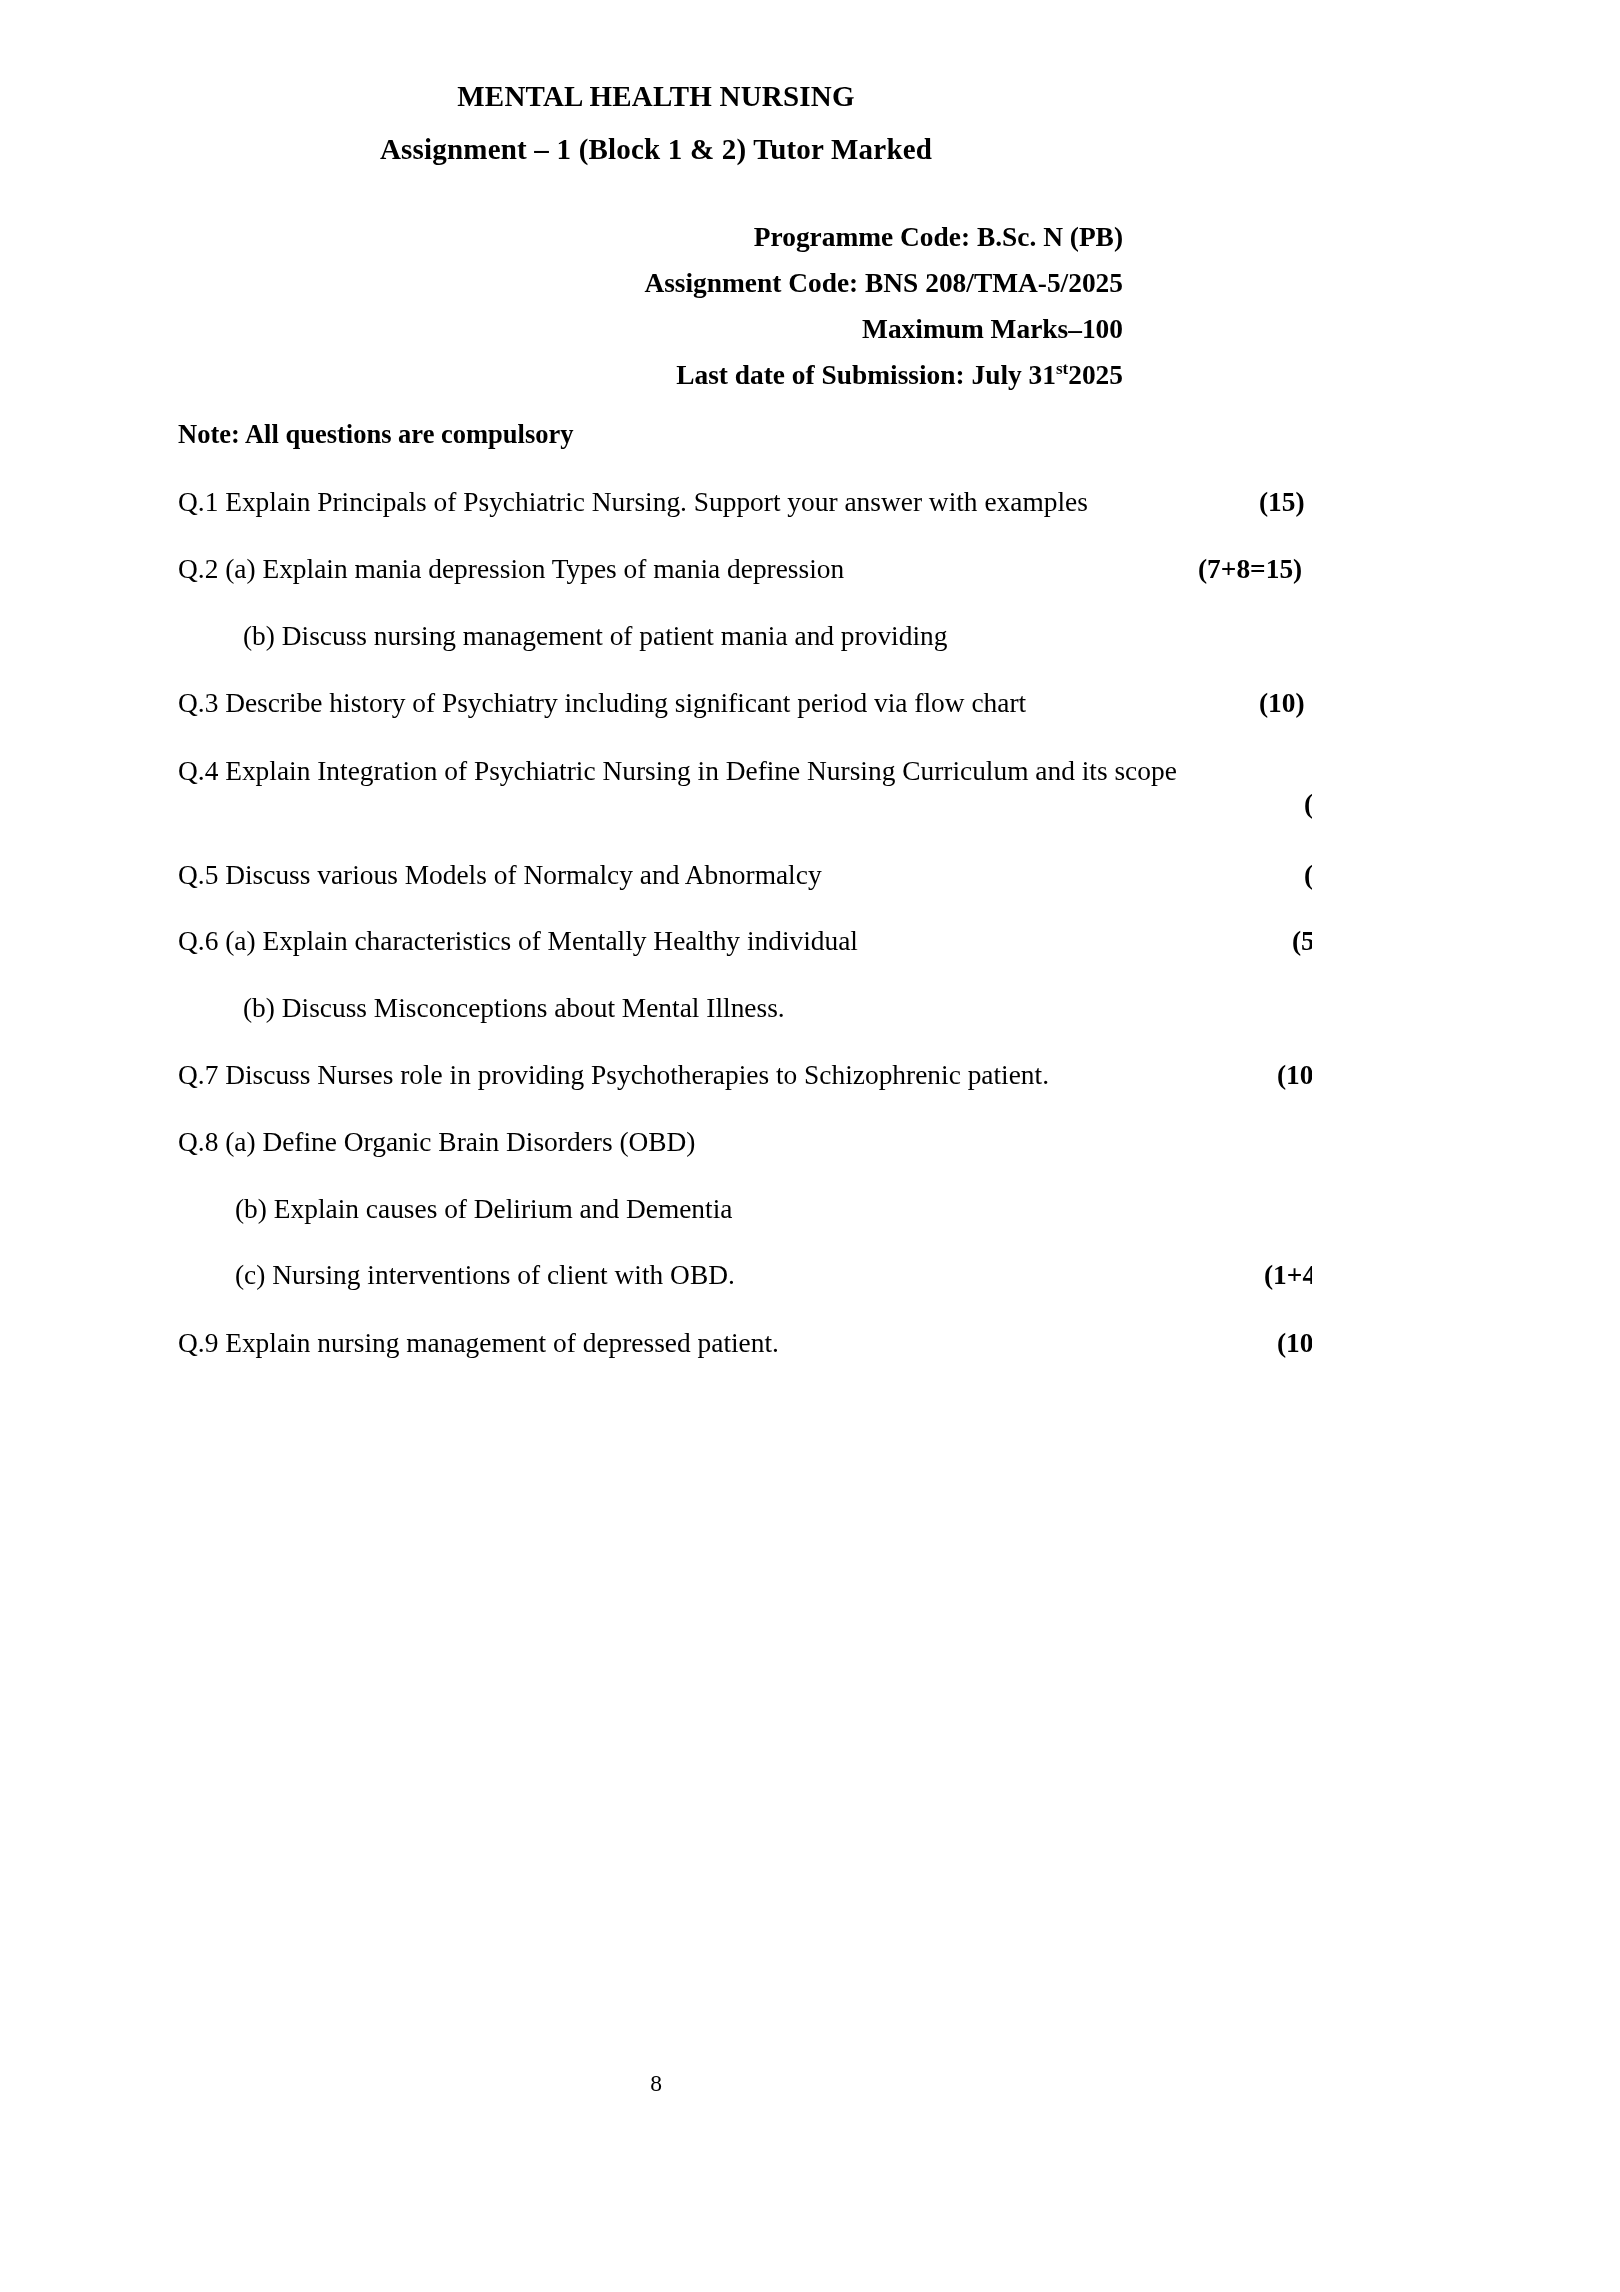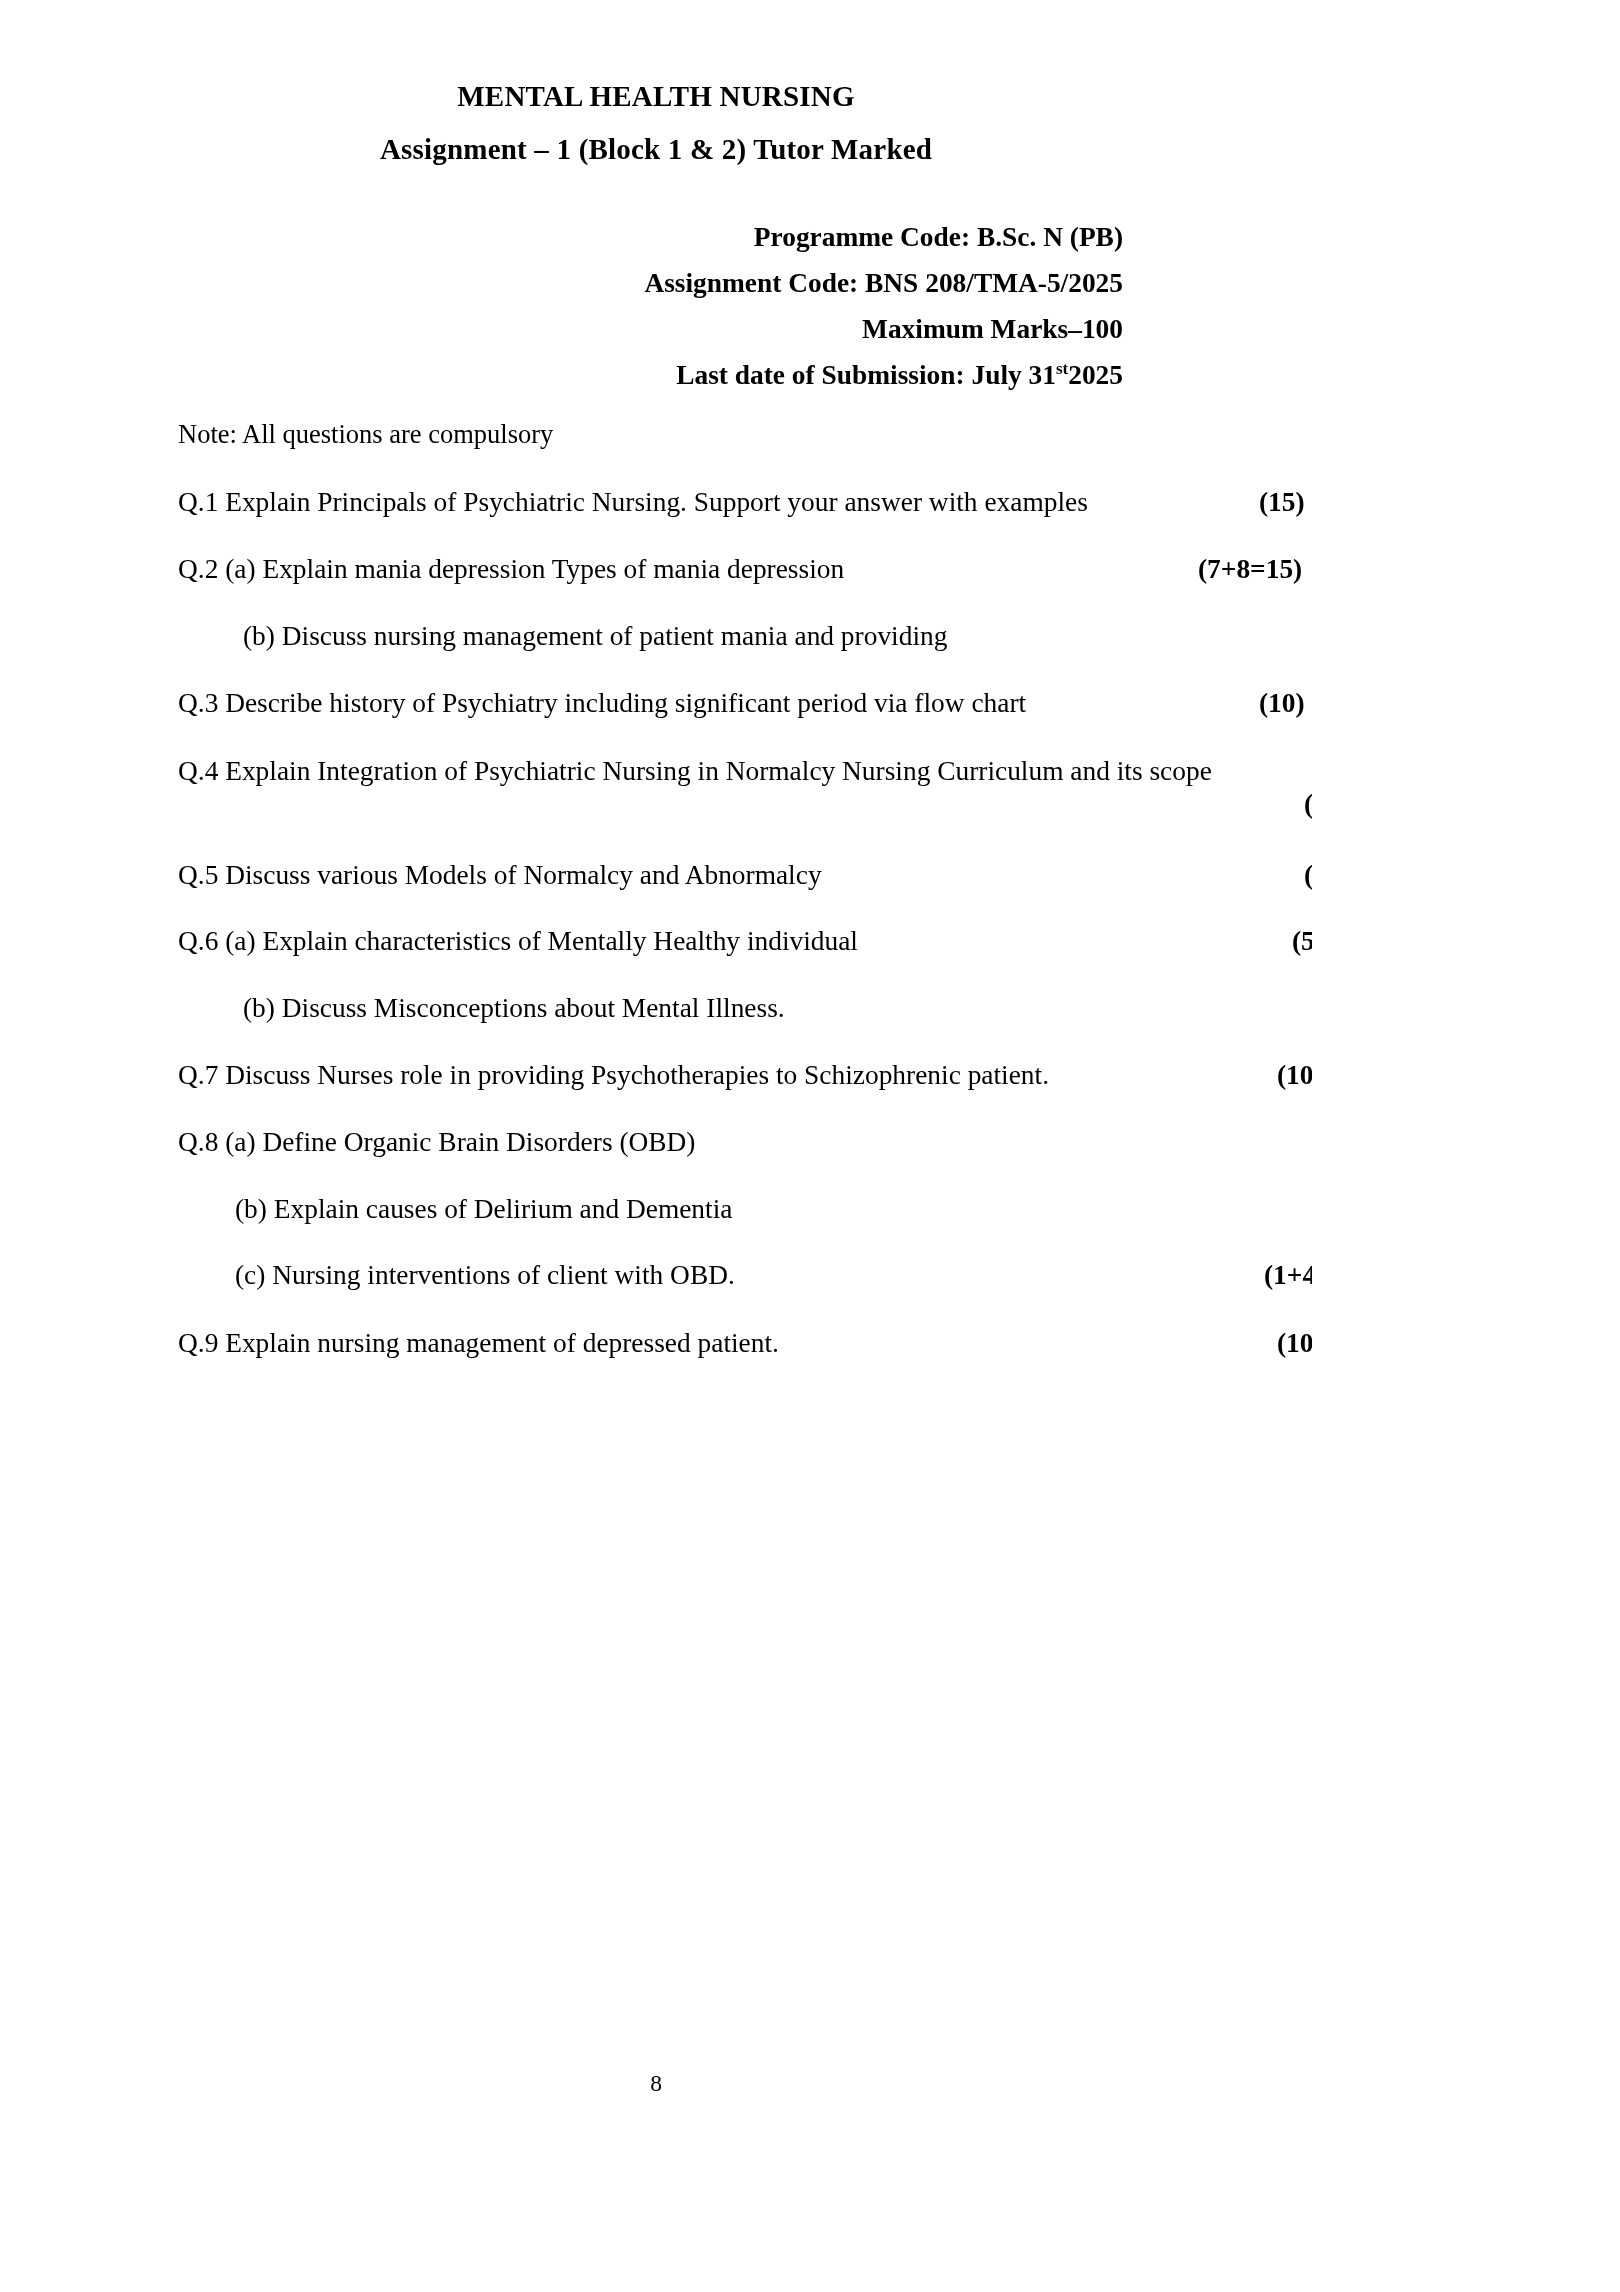--- a/index.html
+++ b/index.html
@@ -44,21 +44,21 @@
     font-size: 0.62em;
     vertical-align: super;
     line-height: 0;
   }
 
   
   .note {
     position: absolute;
     left: 178px;
     top: 419px;
-    font-weight: normal;
+    font-weight: bold;
     font-size: 26.5px;
     white-space: nowrap;
   }
 
   .qrow {
     position: absolute;
     font-size: 27.4px;
     white-space: nowrap;
   }
   .qtext { position: absolute; }
@@ -108,21 +108,21 @@
     <span class="qtext" style="left:243px;">(b) Discuss nursing management of patient mania and providing</span>
     <span class="qmark" style="left:1259px;"></span>
   </div>
 
   <div class="qrow" style="top:688px;left:0;">
     <span class="qtext" style="left:178px;">Q.3     Describe history of Psychiatry including significant period via flow chart</span>
     <span class="qmark" style="left:1259px;">(10)</span>
   </div>
 
   <div class="qrow" style="top:756px;left:0;">
-    <span class="qtext" style="left:178px;">Q.4      Explain Integration of Psychiatric Nursing in Normalcy Nursing Curriculum and its scope</span>
+    <span class="qtext" style="left:178px;">Q.4      Explain Integration of Psychiatric Nursing in Define Nursing Curriculum and its scope</span>
     <span class="qmark" style="left:1304px;top:33px;">(10)</span>
   </div>
 
   <div class="qrow" style="top:860px;left:0;">
     <span class="qtext" style="left:178px;">Q.5   Discuss various Models of Normalcy and Abnormalcy</span>
     <span class="qmark" style="left:1304px;">(10)</span>
   </div>
 
   <div class="qrow" style="top:926px;left:0;">
     <span class="qtext" style="left:178px;">Q.6   (a)    Explain characteristics of Mentally Healthy individual</span>

